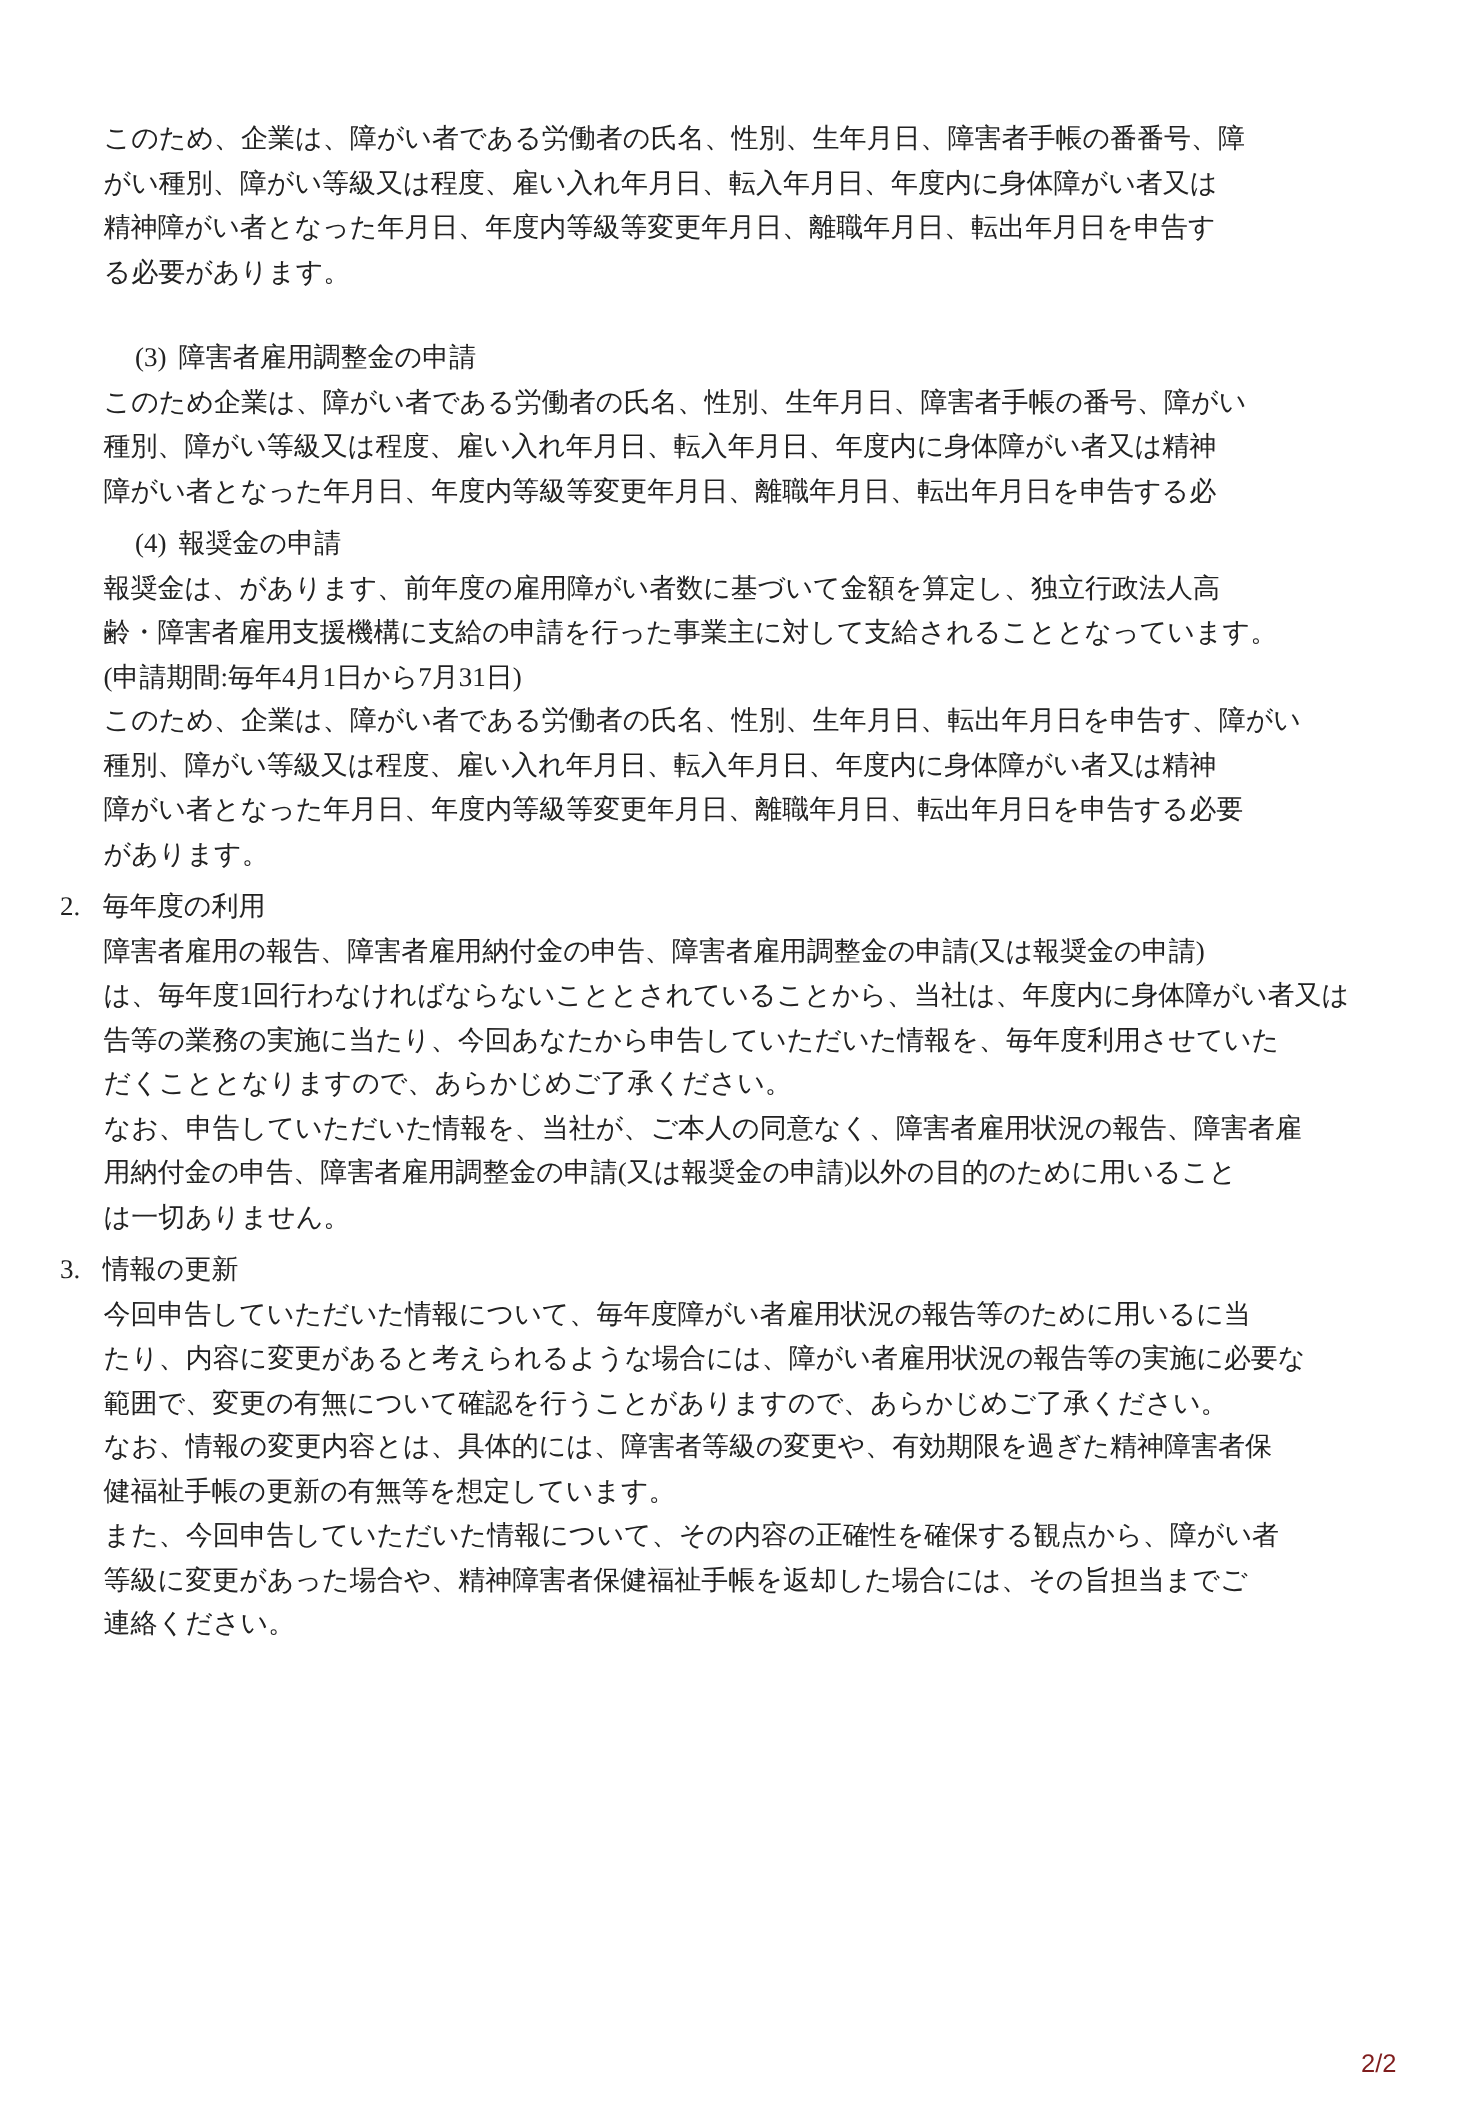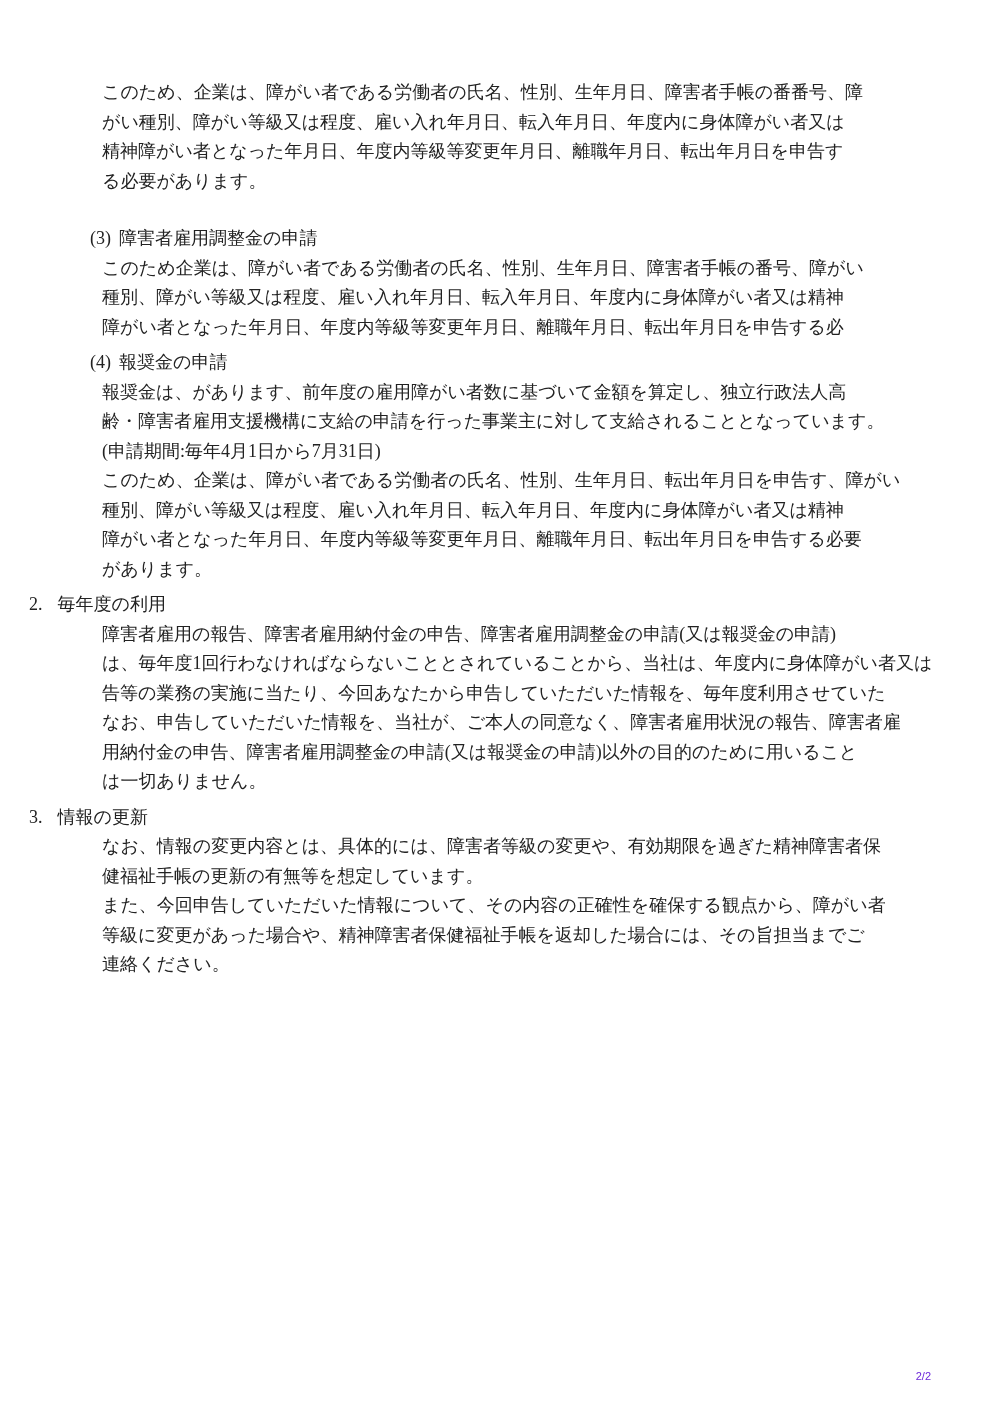--- a/index.html
+++ b/index.html
@@ -14,46 +14,46 @@
     background: #ffffff;
     color: #222222;
     font-family: "Liberation Serif", "DejaVu Serif", serif;
     font-size: 18px;
     line-height: 29.5px;
     box-sizing: border-box;
     padding-top: 78px;
     overflow: hidden;
   }
   .para {
-    padding-left: 102px;
+    padding-left: 69px;
   }
   .line {
     white-space: nowrap;
   }
   .heading {
     white-space: nowrap;
   }
   .heading.sub {
     padding-left: 90px;
   }
   .heading.top {
-    padding-left: 29px;
+    padding-left: 40px;
   }
   .gap-lg { margin-top: 28px; }
   .gap    { margin-top: 6px; }
   .h-label.sub-label { margin-right: 8px; }
   .h-label.top-label { margin-right: 15px; }
   .footer {
     position: absolute;
     top: 1364px;
     right: 50px;
     font-family: "Liberation Sans", "DejaVu Sans", sans-serif;
-    font-size: 11px;
+    font-size: 17px;
     line-height: 24px;
-    color: #6d28d9;
+    color: #7f1d1d;
   }
 </style>
 </head>
 <body>
 
 <div class="page">
 
   <div class="para">
     <div class="line">このため、企業は、障がい者である労働者の氏名、性別、生年月日、障害者手帳の番番号、障</div>
     <div class="line">がい種別、障がい等級又は程度、雇い入れ年月日、転入年月日、年度内に身体障がい者又は</div>
@@ -85,29 +85,35 @@
     <div class="line">があります。</div>
   </div>
 
   <div class="heading top gap">
     <span class="h-label top-label">2.</span><span class="h-title">毎年度の利用</span>
   </div>
   <div class="para">
     <div class="line">障害者雇用の報告、障害者雇用納付金の申告、障害者雇用調整金の申請(又は報奨金の申請)</div>
     <div class="line">は、毎年度1回行わなければならないこととされていることから、当社は、年度内に身体障がい者又は</div>
     <div class="line">告等の業務の実施に当たり、今回あなたから申告していただいた情報を、毎年度利用させていた</div>
+    <div class="line">だくこととなりますので、あらかじめご了承ください。</div>
   </div>
   <div class="para">
     <div class="line">なお、申告していただいた情報を、当社が、ご本人の同意なく、障害者雇用状況の報告、障害者雇</div>
     <div class="line">用納付金の申告、障害者雇用調整金の申請(又は報奨金の申請)以外の目的のために用いること</div>
     <div class="line">は一切ありません。</div>
   </div>
 
   <div class="heading top gap">
     <span class="h-label top-label">3.</span><span class="h-title">情報の更新</span>
+  </div>
+  <div class="para">
+    <div class="line">今回申告していただいた情報について、毎年度障がい者雇用状況の報告等のために用いるに当</div>
+    <div class="line">たり、内容に変更があると考えられるような場合には、障がい者雇用状況の報告等の実施に必要な</div>
+    <div class="line">範囲で、変更の有無について確認を行うことがありますので、あらかじめご了承ください。</div>
   </div>
   <div class="para">
     <div class="line">なお、情報の変更内容とは、具体的には、障害者等級の変更や、有効期限を過ぎた精神障害者保</div>
     <div class="line">健福祉手帳の更新の有無等を想定しています。</div>
   </div>
   <div class="para">
     <div class="line">また、今回申告していただいた情報について、その内容の正確性を確保する観点から、障がい者</div>
     <div class="line">等級に変更があった場合や、精神障害者保健福祉手帳を返却した場合には、その旨担当までご</div>
     <div class="line">連絡ください。</div>
   </div>

